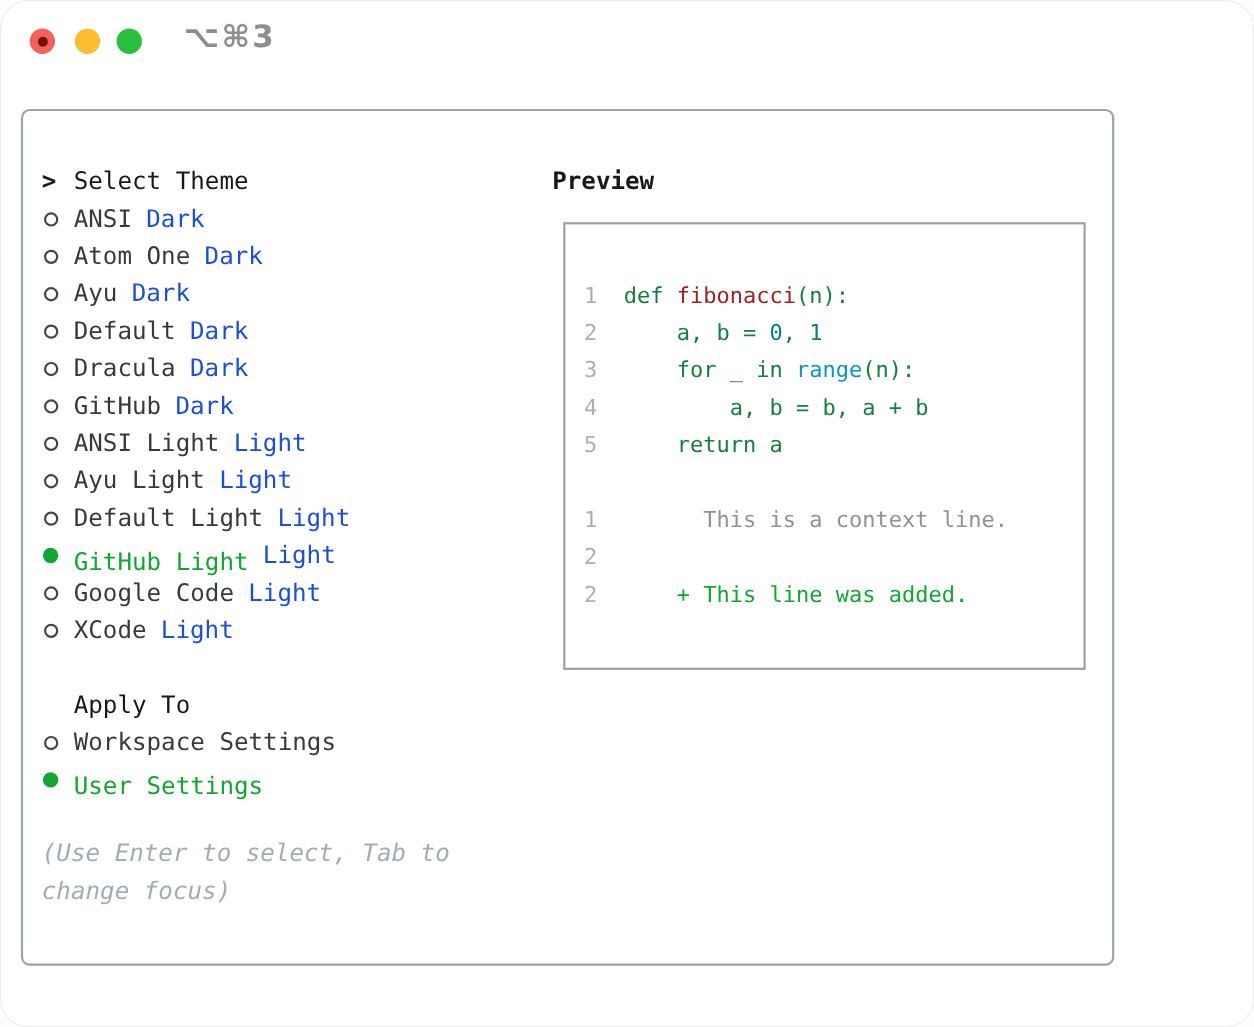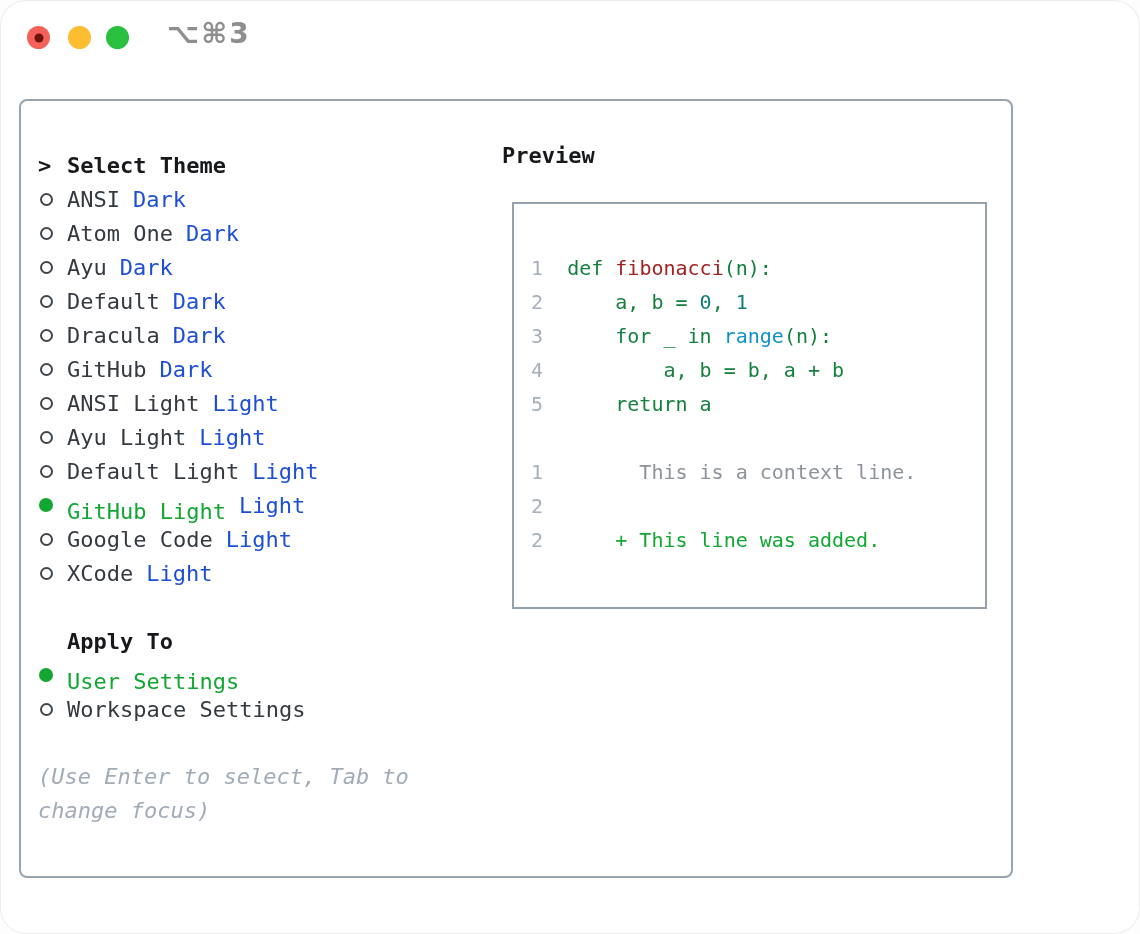--- a/index.html
+++ b/index.html
@@ -21,29 +21,29 @@
     font-family:"DejaVu Sans","Liberation Sans",sans-serif;
     font-weight:bold;font-size:28px;color:#8e8e8e;letter-spacing:2px;}
   
   .panel{position:absolute;left:19px;top:99px;width:994px;height:779px;
     box-sizing:border-box;border:2px solid #9aa4af;border-radius:8px;background:#fff;}
   
   .left-col{position:absolute;left:17px;top:47px;}
   .row{display:flex;align-items:center;height:34px;font-size:22px;color:#343a40;white-space:pre;}
   .gutter{width:29px;display:flex;align-items:center;flex:none;}
   .prompt{font-weight:bold;color:#16181b;font-size:22px;}
-  .header-label{font-weight:bold;color:#16181b;}
+  .header-label{font-weight:normal;color:#16181b;}
   .radio{width:13px;height:13px;border-radius:50%;border:2px solid #40464d;box-sizing:border-box;margin-left:2px;}
   .radio.sel{width:14px;height:14px;background:#12a733;border-color:#12a733;margin-left:1px;}
   .variant{color:#1d4ed8;margin-left:13px;}
   .item-label.sel{color:#12a733;margin-top:12px;}
   .spacer{height:34px;}
   .help{margin-top:34px;font-size:22px;line-height:34px;color:#a2acb7;max-width:392px;white-space:normal;font-style:italic;}
   
-  .preview-title{position:absolute;left:481px;top:37px;height:34px;display:flex;align-items:center;
+  .preview-title{position:absolute;left:481px;top:47px;height:34px;display:flex;align-items:center;
     font-size:22px;font-weight:bold;color:#16181b;}
   .preview-box{position:absolute;left:491px;top:101px;width:475px;height:407px;
     box-sizing:border-box;border:2px solid #98a2ad;background:#fff;}
   .preview-lines{position:absolute;left:17px;top:47px;}
   .pline{height:34px;font-size:20px;display:flex;align-items:center;white-space:pre;}
   .lnum{display:inline-block;min-width:1ch;margin-right:2ch;color:#a6afba;}
   .p-code{color:#15803d}
   .p-function{color:#a32020}
   .p-number{color:#0c7d79}
   .p-builtin{color:#0f91c9}
@@ -89,22 +89,22 @@
         </div>
 
       <div class="spacer"></div>
 
       <div class="row">
         <span class="gutter"></span>
         <span class="header-label">Apply To</span>
       </div>
 
       <div id="apply-list">
+          <div class="row"><span class="gutter"><span class="radio"></span></span><span class="item-label">Workspace Settings</span></div>
           <div class="row"><span class="gutter"><span class="radio sel"></span></span><span class="item-label sel">User Settings</span></div>
-          <div class="row"><span class="gutter"><span class="radio"></span></span><span class="item-label">Workspace Settings</span></div>
         </div>
 
       <div class="help">(Use Enter to select, Tab to change focus)</div>
     </div>
 
     <div class="preview-title">Preview</div>
 
     <div class="preview-box">
       <div class="preview-lines" id="preview-lines">
           <div class="pline"><span class="lnum">1</span><span class="p-code">def </span><span class="p-function">fibonacci</span><span class="p-code">(n):</span></div>

